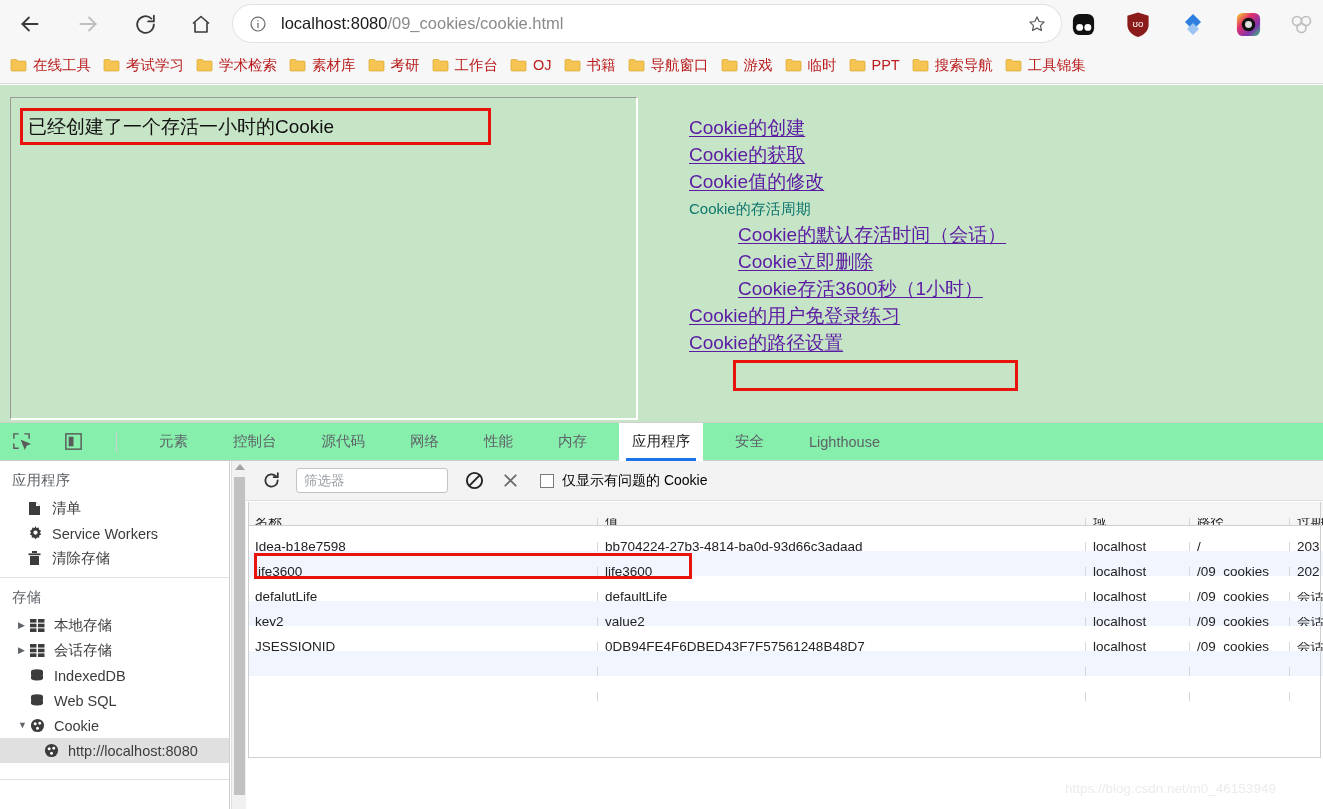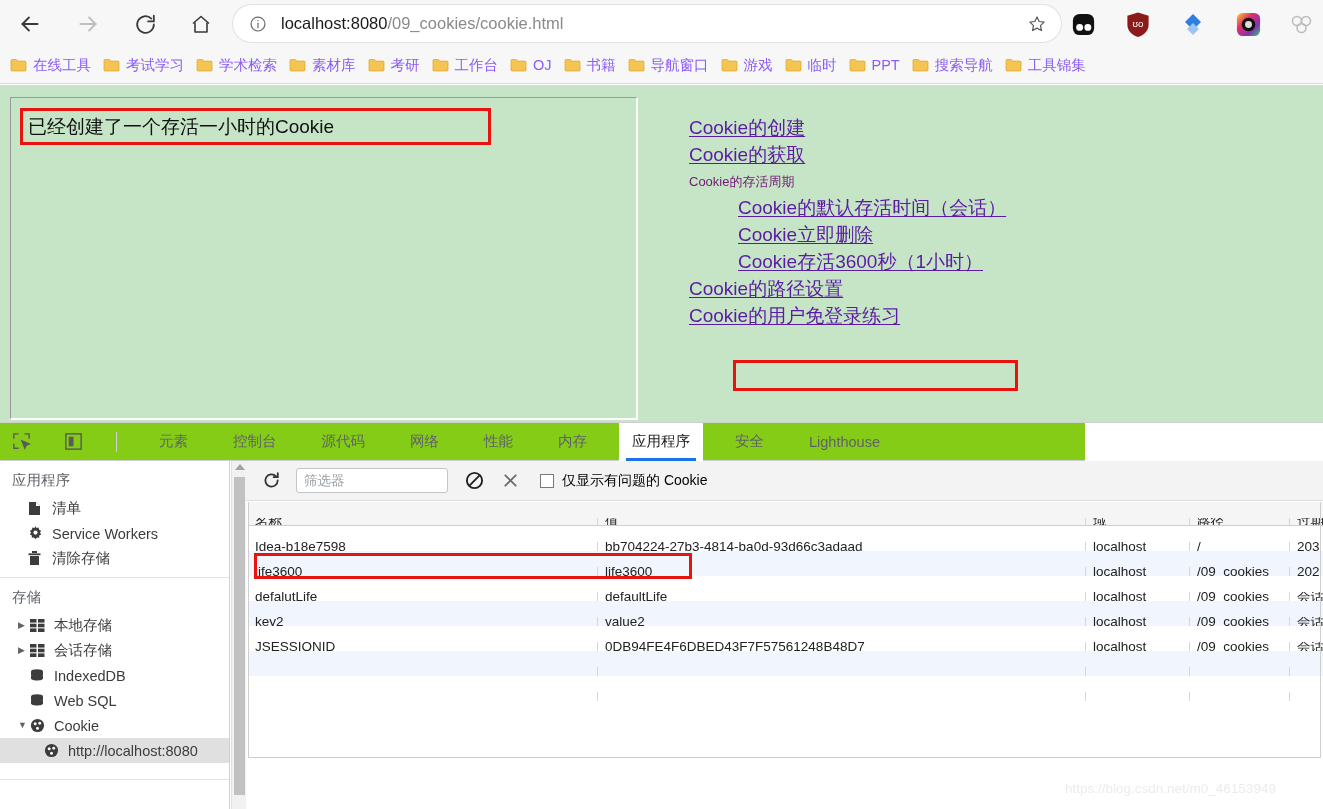--- a/index.html
+++ b/index.html
@@ -52,21 +52,21 @@
 
   
   #bookmarks-bar {
     position: absolute; left: 0; top: 47px; width: 1323px; height: 37px;
     background: #f7f7f7; display: flex; align-items: center;
     padding-left: 10px; overflow: hidden;
     border-bottom: 1px solid #dcdcdc;
   }
   .bookmark-item { display: flex; align-items: center; margin-right: 12px; flex: 0 0 auto; }
   .folder-icon { width: 17px; height: 14px; margin-right: 6px; flex: 0 0 17px; }
-  .bookmark-label { font-size: 14.5px; color: #8b5cf6; white-space: nowrap; }
+  .bookmark-label { font-size: 14.5px; color: #b91c1c; white-space: nowrap; }
 
   
   #page-viewport {
     position: absolute; left: 0; top: 85px; width: 1323px; height: 337px;
     background: #c6e5c6;
   }
   #page-textarea {
     position: absolute; left: 10px; top: 12px; width: 628px; height: 323px;
     background: #c6e5c6; border: 1px solid #9a9a9a;
     border-right: 2px solid #fdfdfd; border-bottom: 2px solid #fdfdfd;
@@ -79,35 +79,35 @@
   #status-text { font-size: 19px; color: #111; margin-left: 5px; white-space: nowrap; }
 
   #link-list {
     position: absolute; left: 689px; top: 30px; width: 600px;
   }
   .link-row { line-height: 26px; white-space: nowrap; }
   .link-row a {
     font-size: 19px; color: #5b1ba3; text-decoration: underline;
     text-decoration-color: #5b1ba3; text-underline-offset: 2px;
   }
-  .link-row.plain { font-size: 13px; color: #701a75; }
+  .link-row.plain { font-size: 15px; color: #0f766e; }
   .link-row.indent { padding-left: 49px; }
   #highlight-box {
     position: absolute; left: 733px; top: 275px; width: 285px; height: 31px;
     border: 3px solid #e8130c; pointer-events: none;
   }
 
   
   #devtools {
     position: absolute; left: 0; top: 422px; width: 1323px; height: 387px;
     background: #ffffff; border-top: 1px solid #cfcfcf;
   }
   #devtools-tabbar {
-    position: absolute; left: 0; top: 0; width: 1085px; height: 38px;
-    background: #84cc16; display: flex; align-items: center;
+    position: absolute; left: 0; top: 0; width: 1323px; height: 38px;
+    background: #86efac; display: flex; align-items: center;
     border-bottom: 1px solid #cdcdcd;
     gap: 19px;
   }
   .dt-tool-icon { width: 24px; height: 24px; margin-left: 9px; color: #5a5a5a;
                   display: flex; align-items: center; justify-content: center; }
   #dt-divider { width: 1px; height: 20px; background: #d0d0d0; margin: 0 10px 0 12px; }
   .dt-tab {
     height: 38px; padding: 0 13px; display: flex; align-items: center;
     font-size: 14.5px; color: #5f6368; position: relative; white-space: nowrap;
   }
@@ -378,26 +378,27 @@
 
   <div id="page-textarea">
     <div id="status-box">
       <span id="status-text">已经创建了一个存活一小时的Cookie</span>
     </div>
   </div>
 
   <div id="link-list">
     <div class="link-row"><a href="#">Cookie的创建</a></div>
     <div class="link-row"><a href="#">Cookie的获取</a></div>
+    <div class="link-row"><a href="#">Cookie值的修改</a></div>
     <div class="link-row plain">Cookie的存活周期</div>
     <div class="link-row indent"><a href="#">Cookie的默认存活时间（会话）</a></div>
     <div class="link-row indent"><a href="#">Cookie立即删除</a></div>
     <div class="link-row indent"><a href="#">Cookie存活3600秒（1小时）</a></div>
+    <div class="link-row"><a href="#">Cookie的用户免登录练习</a></div>
     <div class="link-row"><a href="#">Cookie的路径设置</a></div>
-    <div class="link-row"><a href="#">Cookie的用户免登录练习</a></div>
   </div>
 
   <div id="highlight-box"></div>
 </div>
 
 <div id="devtools">
 
   <div id="devtools-tabbar">
     <div class="dt-tool-icon">
       <svg width="21" height="21" viewBox="0 0 22 22" fill="none" stroke="currentColor" stroke-width="1.5">

